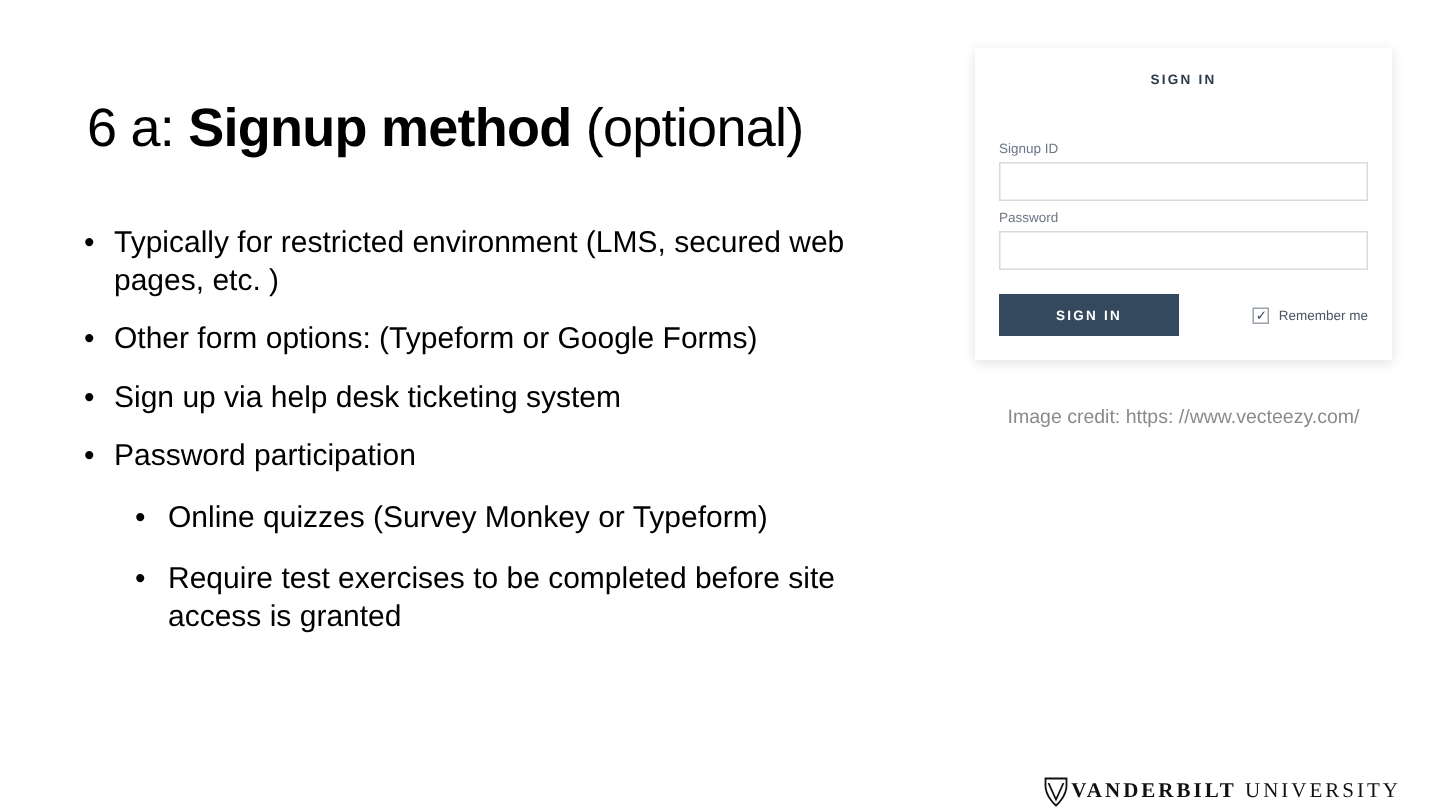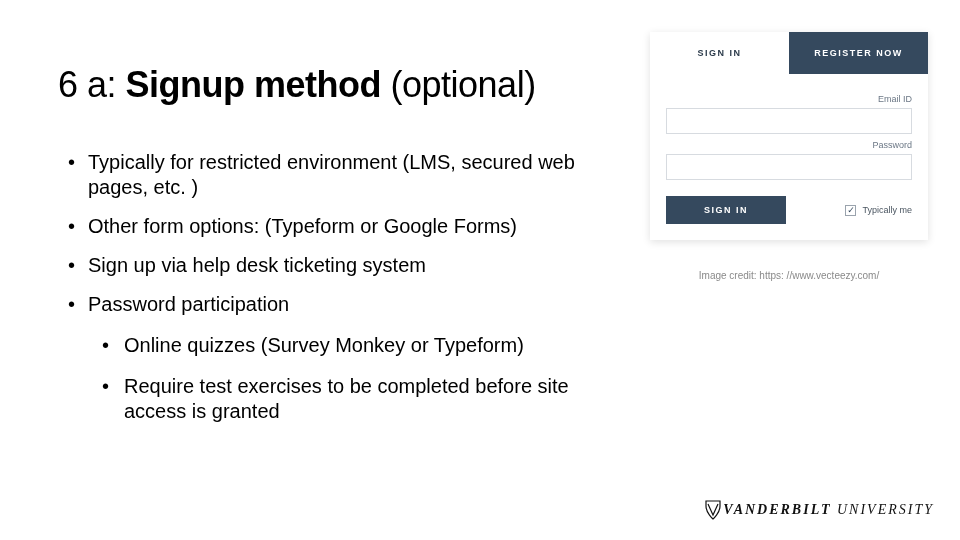--- a/index.html
+++ b/index.html
@@ -3,44 +3,44 @@
 <meta charset="utf-8">
 <style>
   * { margin: 0; padding: 0; box-sizing: border-box; }
   html, body { width: 960px; height: 540px; overflow: hidden; font-family: Arial, Helvetica, sans-serif; background: #fff; }
 
   .slide { position: relative; width: 960px; height: 540px; background: #fff; }
 
   .headline { position: absolute; left: 58px; top: 64px; font-size: 36px; font-weight: 400; color: #000; letter-spacing: -0.5px; }
   .headline .bold { font-weight: 700; }
 
-  .bullets { position: absolute; left: 68px; top: 150px; width: 510px; font-size: 20px; color: #000; line-height: 1.25; }
+  .bullets { position: absolute; left: 56px; top: 150px; width: 510px; font-size: 20px; color: #000; line-height: 1.25; }
   .bullets > ul { list-style: none; }
   .bullets > ul > li { position: relative; padding-left: 20px; margin-bottom: 14px; }
   .bullets > ul > li::before { content: "•"; position: absolute; left: 0; top: 0; }
   .sub { list-style: none; margin-top: 6px; }
   .sub > li { position: relative; padding-left: 22px; margin-left: 14px; margin-top: 16px; }
   .sub > li::before { content: "•"; position: absolute; left: 0; top: 0; }
 
-  .login-card { position: absolute; right: 32px; top: 32px; width: 278px; background: #fff; box-shadow: 0 2px 8px rgba(0,0,0,0.12); font-family: Arial, sans-serif; text-align: right; }
+  .login-card { position: absolute; right: 32px; top: 32px; width: 278px; background: #fff; box-shadow: 0 2px 8px rgba(0,0,0,0.12); font-family: Arial, sans-serif; }
   .tabs { display: flex; height: 42px; }
   .tab { flex: 1; display: flex; align-items: center; justify-content: center; font-size: 9px; letter-spacing: 1.5px; font-weight: 700; }
   .tab-signin { background: #fff; color: #2b3a4a; }
   .tab-register { background: #35495e; color: #fff; }
   .card-body { padding: 14px 16px 16px 16px; }
   .field-label { font-size: 9px; color: #6b7785; margin-top: 6px; margin-bottom: 4px; }
   .field-input { width: 100%; height: 26px; border: 1px solid #d7dbe0; background: #fff; }
   .card-row { display: flex; align-items: center; justify-content: space-between; margin-top: 16px; }
   .signin-btn { width: 120px; height: 28px; background: #35495e; color: #fff; font-size: 9px; letter-spacing: 1.5px; font-weight: 700; display: flex; align-items: center; justify-content: center; }
   .remember { display: flex; align-items: center; gap: 6px; font-size: 9px; color: #4a5560; }
   .chk { width: 11px; height: 11px; border: 1px solid #9aa3ad; display: inline-flex; align-items: center; justify-content: center; font-size: 9px; color: #35495e; line-height: 1; }
 
-  .credit { position: absolute; right: 36px; top: 270px; width: 270px; text-align: center; font-size: 10px; color: #8a8a8a; }
+  .credit { position: absolute; right: 36px; top: 270px; width: 270px; text-align: center; font-size: 13px; color: #8a8a8a; }
 
-  .brand { position: absolute; right: 26px; bottom: 20px; display: flex; align-items: center; gap: 2px; color: #111; letter-spacing: 2px; font-size: 14px; font-style: italic; }
+  .brand { position: absolute; right: 26px; bottom: 2px; display: flex; align-items: center; gap: 2px; color: #111; letter-spacing: 2px; font-size: 14px; }
   .brand .vtext { font-family: Georgia, 'Times New Roman', serif; }
   .brand .univ { font-weight: 400; }
   .brand .name { font-weight: 700; }
   .vshield { width: 16px; height: 20px; }
 </style>
 </head>
 <body>
 
 <div class="slide">
 
@@ -59,32 +59,31 @@
           <li><span>Online quizzes (Survey Monkey or Typeform)</span></li>
           <li><span>Require test exercises to be completed before site access is granted</span></li>
         </ul>
       </li>
     </ul>
   </div>
 
   <div class="login-card">
     <div class="tabs">
       <div class="tab tab-signin">SIGN IN</div>
-      <div class="tab tab-register">REGISTER NOW</div>
     </div>
     <div class="card-body">
-      <div class="field-label">Email ID</div>
+      <div class="field-label">Signup ID</div>
       <div class="field-input"></div>
       <div class="field-label" style="">Password</div>
       <div class="field-input"></div>
       <div class="card-row">
         <div class="signin-btn">SIGN IN</div>
         <div class="remember">
           <span class="chk">✓</span>
-          <span>Typically me</span>
+          <span>Remember me</span>
         </div>
       </div>
     </div>
   </div>
 
   <div class="credit">Image credit: https: //www.vecteezy.com/</div>
 
   <div class="brand">
     <svg class="vshield" viewBox="0 0 16 20">
       <path d="M1 1 H15 V6 C15 13 8 19 8 19 C8 19 1 13 1 6 Z" fill="none" stroke="#111" stroke-width="1.2"></path>

